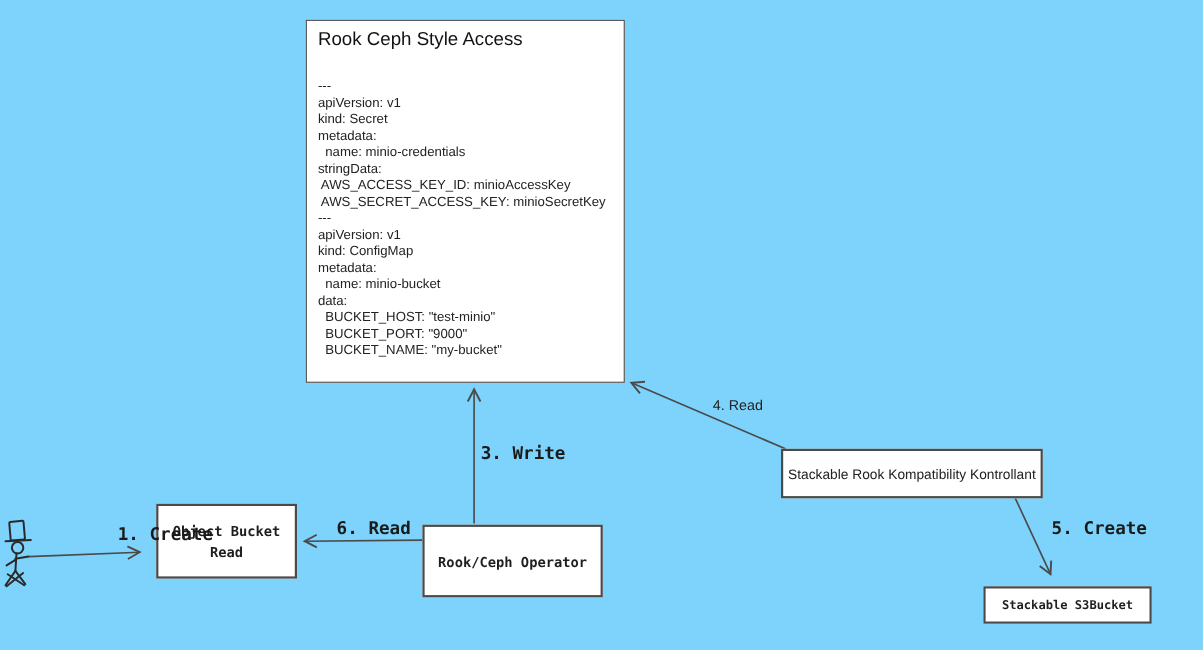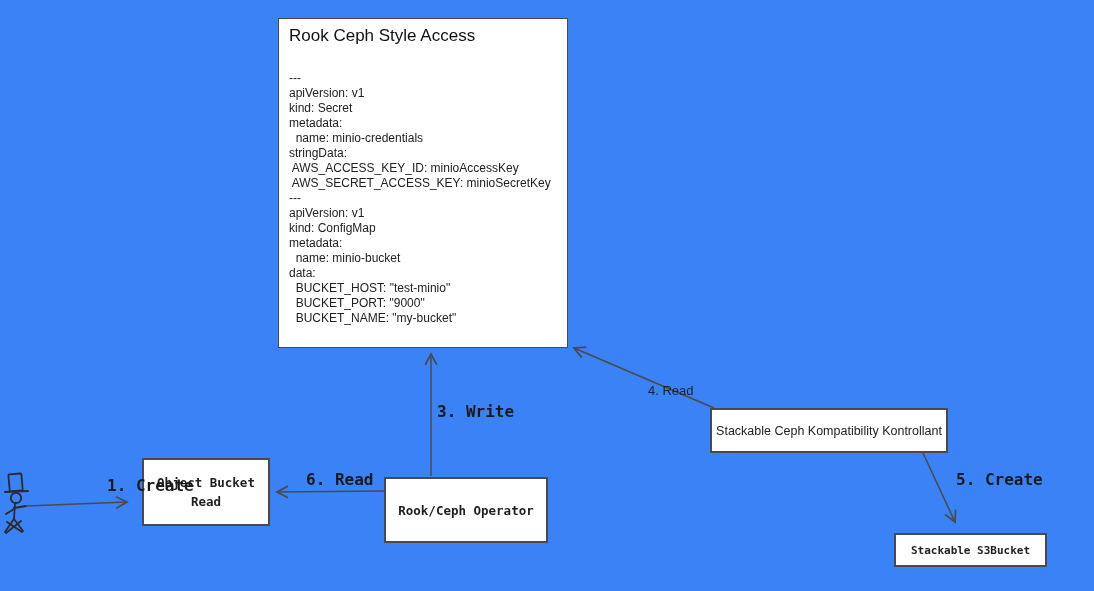--- a/index.html
+++ b/index.html
@@ -4,21 +4,21 @@
 <style>
   html, body {
     margin: 0;
     padding: 0;
     background: #ffffff;
   }
   .canvas {
     position: relative;
     width: 1094px;
     height: 591px;
-    background: #3b82f6;
+    background: #7dd3fc;
     font-family: "Liberation Sans", sans-serif;
     color: #1a1a1a;
     overflow: hidden;
   }
   svg.connector-layer {
     position: absolute;
     left: 0;
     top: 0;
     width: 1094px;
     height: 591px;
@@ -108,21 +108,20 @@
     font-size: 16px;
     font-weight: bold;
     color: #1a1a1a;
     white-space: nowrap;
   }
   .edge-label.sans {
     font-family: "Liberation Sans", sans-serif;
     font-size: 13px;
     font-weight: normal;
     color: #222222;
-    margin-top: 22px;
   }
 </style>
 </head>
 <body>
 
 <div class="canvas">
 
   <svg class="connector-layer" viewBox="0 0 1094 591" xmlns="http://www.w3.org/2000/svg">
     <defs>
       <marker id="ah" viewBox="0 0 13 13" refX="11" refY="6.5" markerWidth="15" markerHeight="15" markerUnits="userSpaceOnUse" orient="auto">
@@ -175,21 +174,21 @@
 
   <div class="node node-obc">
     <div class="node-label">Object Bucket Read</div>
   </div>
 
   <div class="node node-operator">
     <div class="node-label">Rook/Ceph Operator</div>
   </div>
 
   <div class="node node-srkk">
-    <div class="node-label">Stackable Ceph Kompatibility Kontrollant</div>
+    <div class="node-label">Stackable Rook Kompatibility Kontrollant</div>
   </div>
 
   <div class="node node-s3">
     <div class="node-label">Stackable S3Bucket</div>
   </div>
 
   <div class="edge-label" style="left:71px; top:476px;margin-left:36px;">1. Create</div>
   <div class="edge-label" style="left:306px; top:470px;">6. Read</div>
   <div class="edge-label" style="left:437px; top:402px;">3. Write</div>
   <div class="edge-label sans" style="left:648px; top:361px;">4. Read</div>

